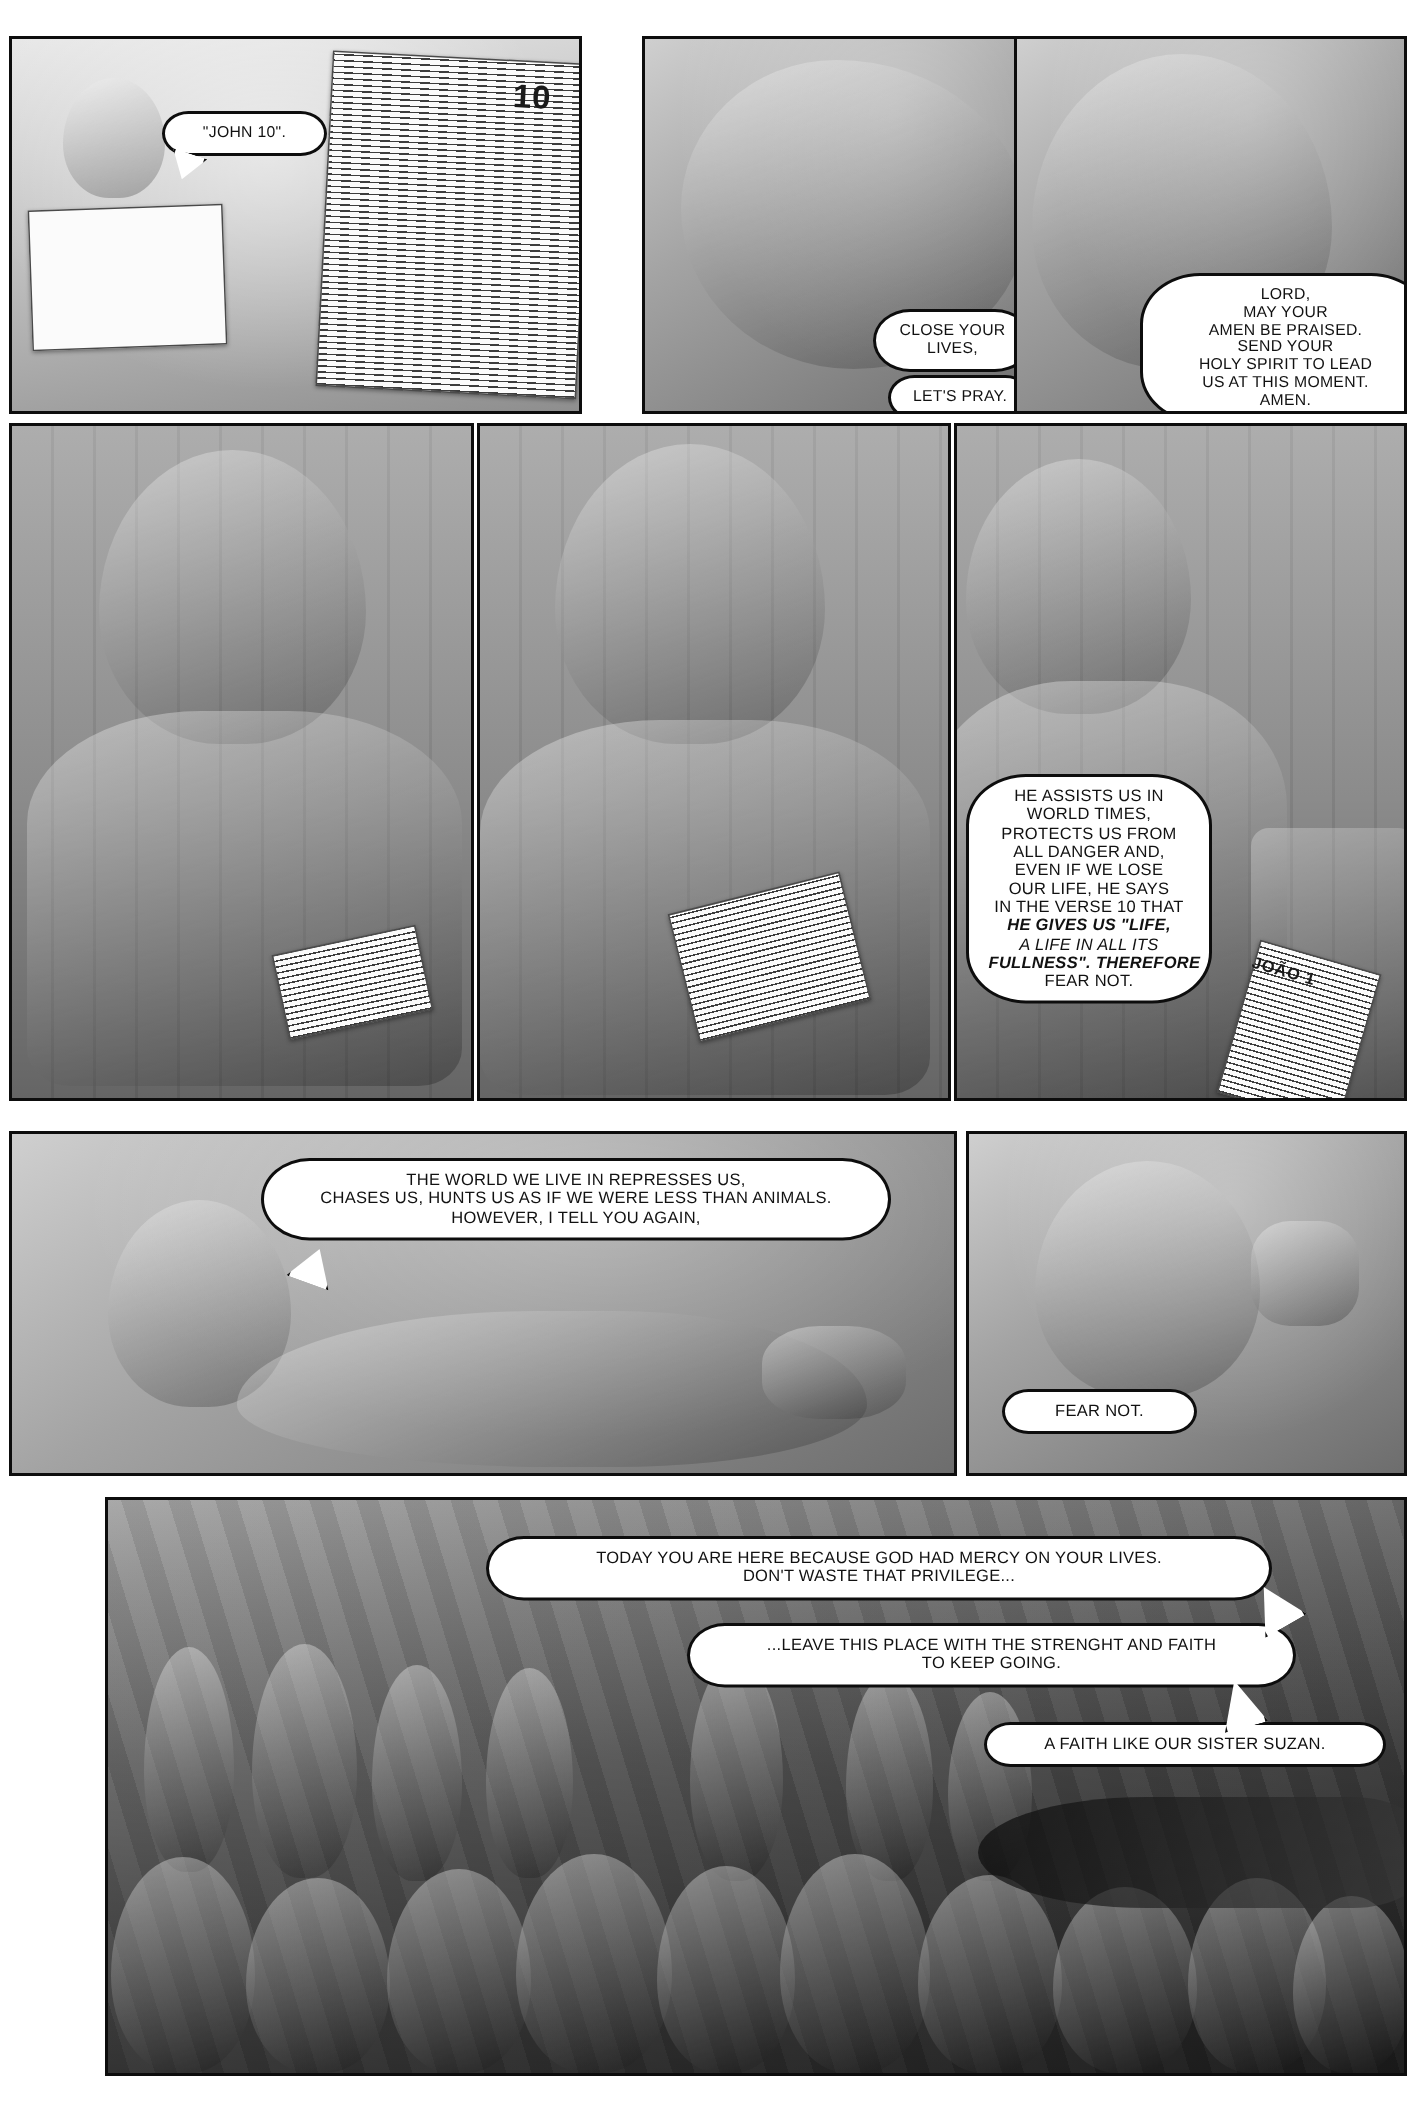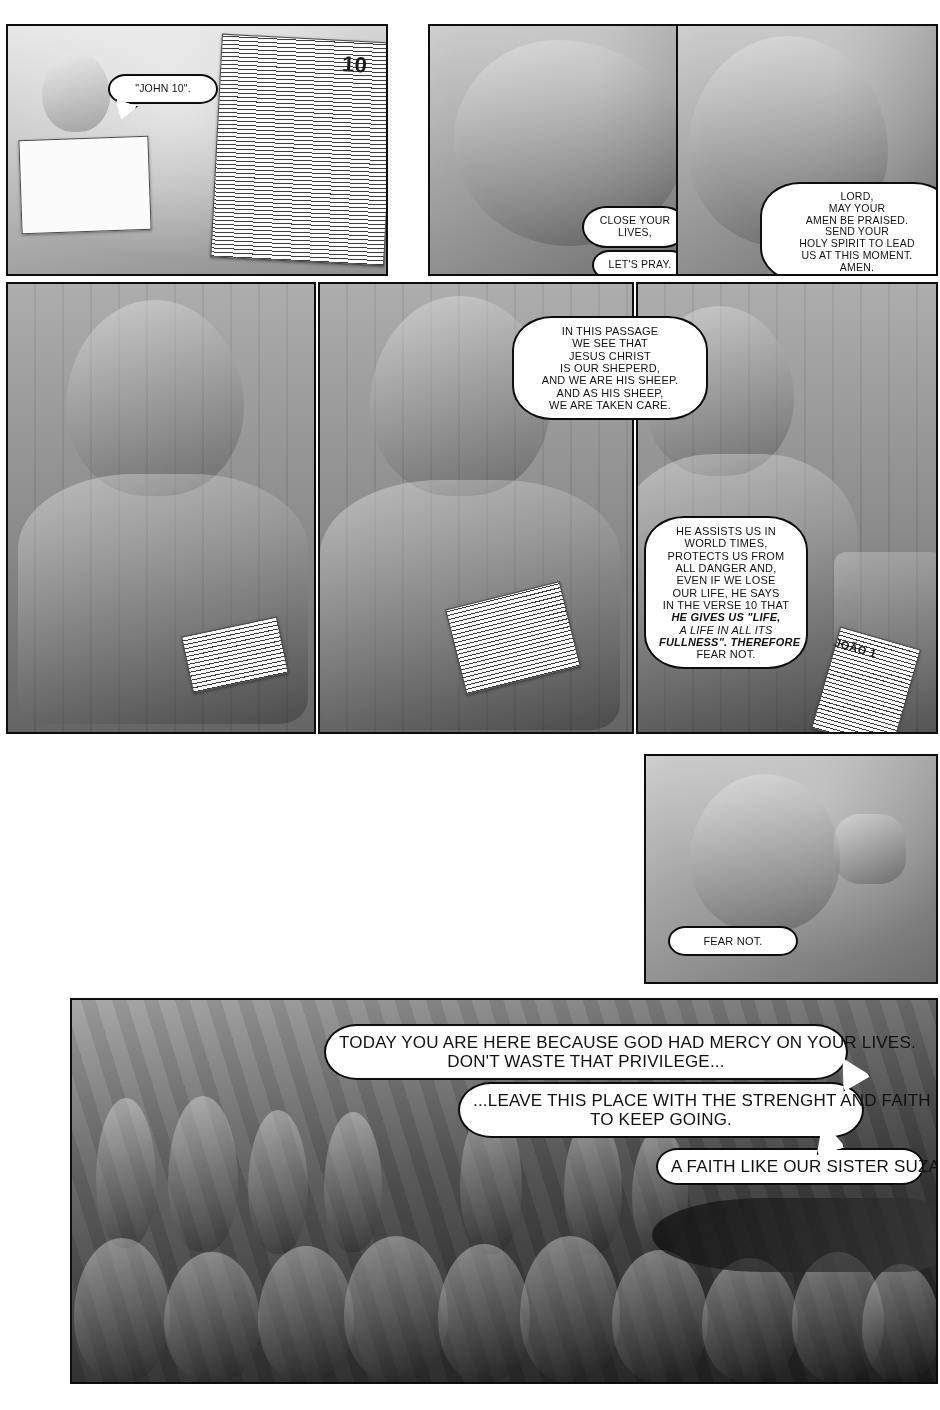--- a/index.html
+++ b/index.html
@@ -92,21 +92,21 @@
     text-align: center;
     line-height: 1.12;
     padding: 7px 13px;
     box-sizing: border-box;
     letter-spacing: .2px;
   }
   .balloon .line { display: block; white-space: nowrap; }
 
   .bal-sm { font-size: 10.5px; }
   .bal-md { font-size: 11px; }
-  .bal-lg { font-size: 17px; }
+  .bal-lg { font-size: 11px; }
 
   
   .wedge {
     position: absolute;
     background: #ffffff;
     border-left: 2px solid #0d0d0d;
     border-right: 2px solid #0d0d0d;
     clip-path: polygon(50% 100%, 0% 0%, 100% 0%);
   }
 </style>
@@ -174,44 +174,48 @@
 
   <div class="panel" style="left:636px; top:282px; width:298px; height:448px;">
     <div class="panel-art art-room"></div>
     <div class="blob" style="left:6px; top:22px; width:150px; height:170px;"></div>
     <div class="blob" style="left:-20px; top:170px; width:240px; height:280px; border-radius:40% 40% 10% 10% / 30% 30% 10% 10%;"></div>
     <div class="blob" style="left:196px; top:268px; width:110px; height:180px; border-radius:12px; opacity:.6;"></div>
     <div class="sheet textlines" style="left:186px; top:352px; width:82px; height:104px; transform:rotate(16deg);"></div>
     <div class="sheet-label" style="left:196px; top:358px; transform:rotate(16deg); font-size:11px;">JOÃO 1</div>
   </div>
 
-  <div class="balloon bal-md" style="left:512px; top:316px; width:196px;">
-    <span class="line">IN THIS PASSAGE</span>
-    <span class="line">WE SEE THAT</span>
-    <span class="line">JESUS CHRIST</span>
-    <span class="line">IS OUR SHEPERD,</span>
-    <span class="line">AND WE ARE HIS SHEEP.</span>
-    <span class="line">AND AS HIS SHEEP,</span>
-    <span class="line">WE ARE TAKEN CARE.</span>
-  </div>
 
   <div class="balloon bal-md" style="left:644px; top:516px; width:164px;">
     <span class="line">HE ASSISTS US IN</span>
     <span class="line">WORLD TIMES,</span>
     <span class="line">PROTECTS US FROM</span>
     <span class="line">ALL DANGER AND,</span>
     <span class="line">EVEN IF WE LOSE</span>
     <span class="line">OUR LIFE, HE SAYS</span>
     <span class="line">IN THE VERSE 10 THAT</span>
     <span class="line ital-line" style="font-style:italic;font-weight:bold;">HE GIVES US "LIFE,</span>
     <span class="line ital-line" style="font-style:italic;font-weight:normal;">A LIFE IN ALL ITS</span>
     <span class="line ital-line" style="font-style:italic;font-weight:bold;">FULLNESS". THEREFORE</span>
     <span class="line">FEAR NOT.</span>
   </div>
 
+  <div class="panel" style="left:6px; top:754px; width:628px; height:226px;">
+    <div class="panel-art art-mid"></div>
+    <div class="blob" style="left:64px; top:44px; width:122px; height:138px;"></div>
+    <div class="blob" style="left:150px; top:118px; width:420px; height:104px; border-radius:48% 40% 40% 50% / 60% 60% 40% 40%;"></div>
+    <div class="blob" style="left:500px; top:128px; width:96px; height:62px; border-radius:40%;"></div>
+
+    <div class="balloon bal-md" style="left:166px; top:16px; width:420px;">
+      <span class="line">THE WORLD WE LIVE IN REPRESSES US,</span>
+      <span class="line">CHASES US, HUNTS US AS IF WE WERE LESS THAN ANIMALS.</span>
+      <span class="line">HOWEVER, I TELL YOU AGAIN,</span>
+    </div>
+    <div class="wedge" style="left:186px; top:76px; width:26px; height:24px; transform:rotate(-160deg);"></div>
+  </div>
 
   <div class="panel" style="left:644px; top:754px; width:290px; height:226px;">
     <div class="panel-art art-mid"></div>
     <div class="blob" style="left:44px; top:18px; width:150px; height:158px;"></div>
     <div class="blob" style="left:188px; top:58px; width:72px; height:70px; border-radius:36%;"></div>
 
     <div class="balloon bal-md" style="left:22px; top:170px; width:130px;">
       <span class="line">FEAR NOT.</span>
     </div>
   </div>

